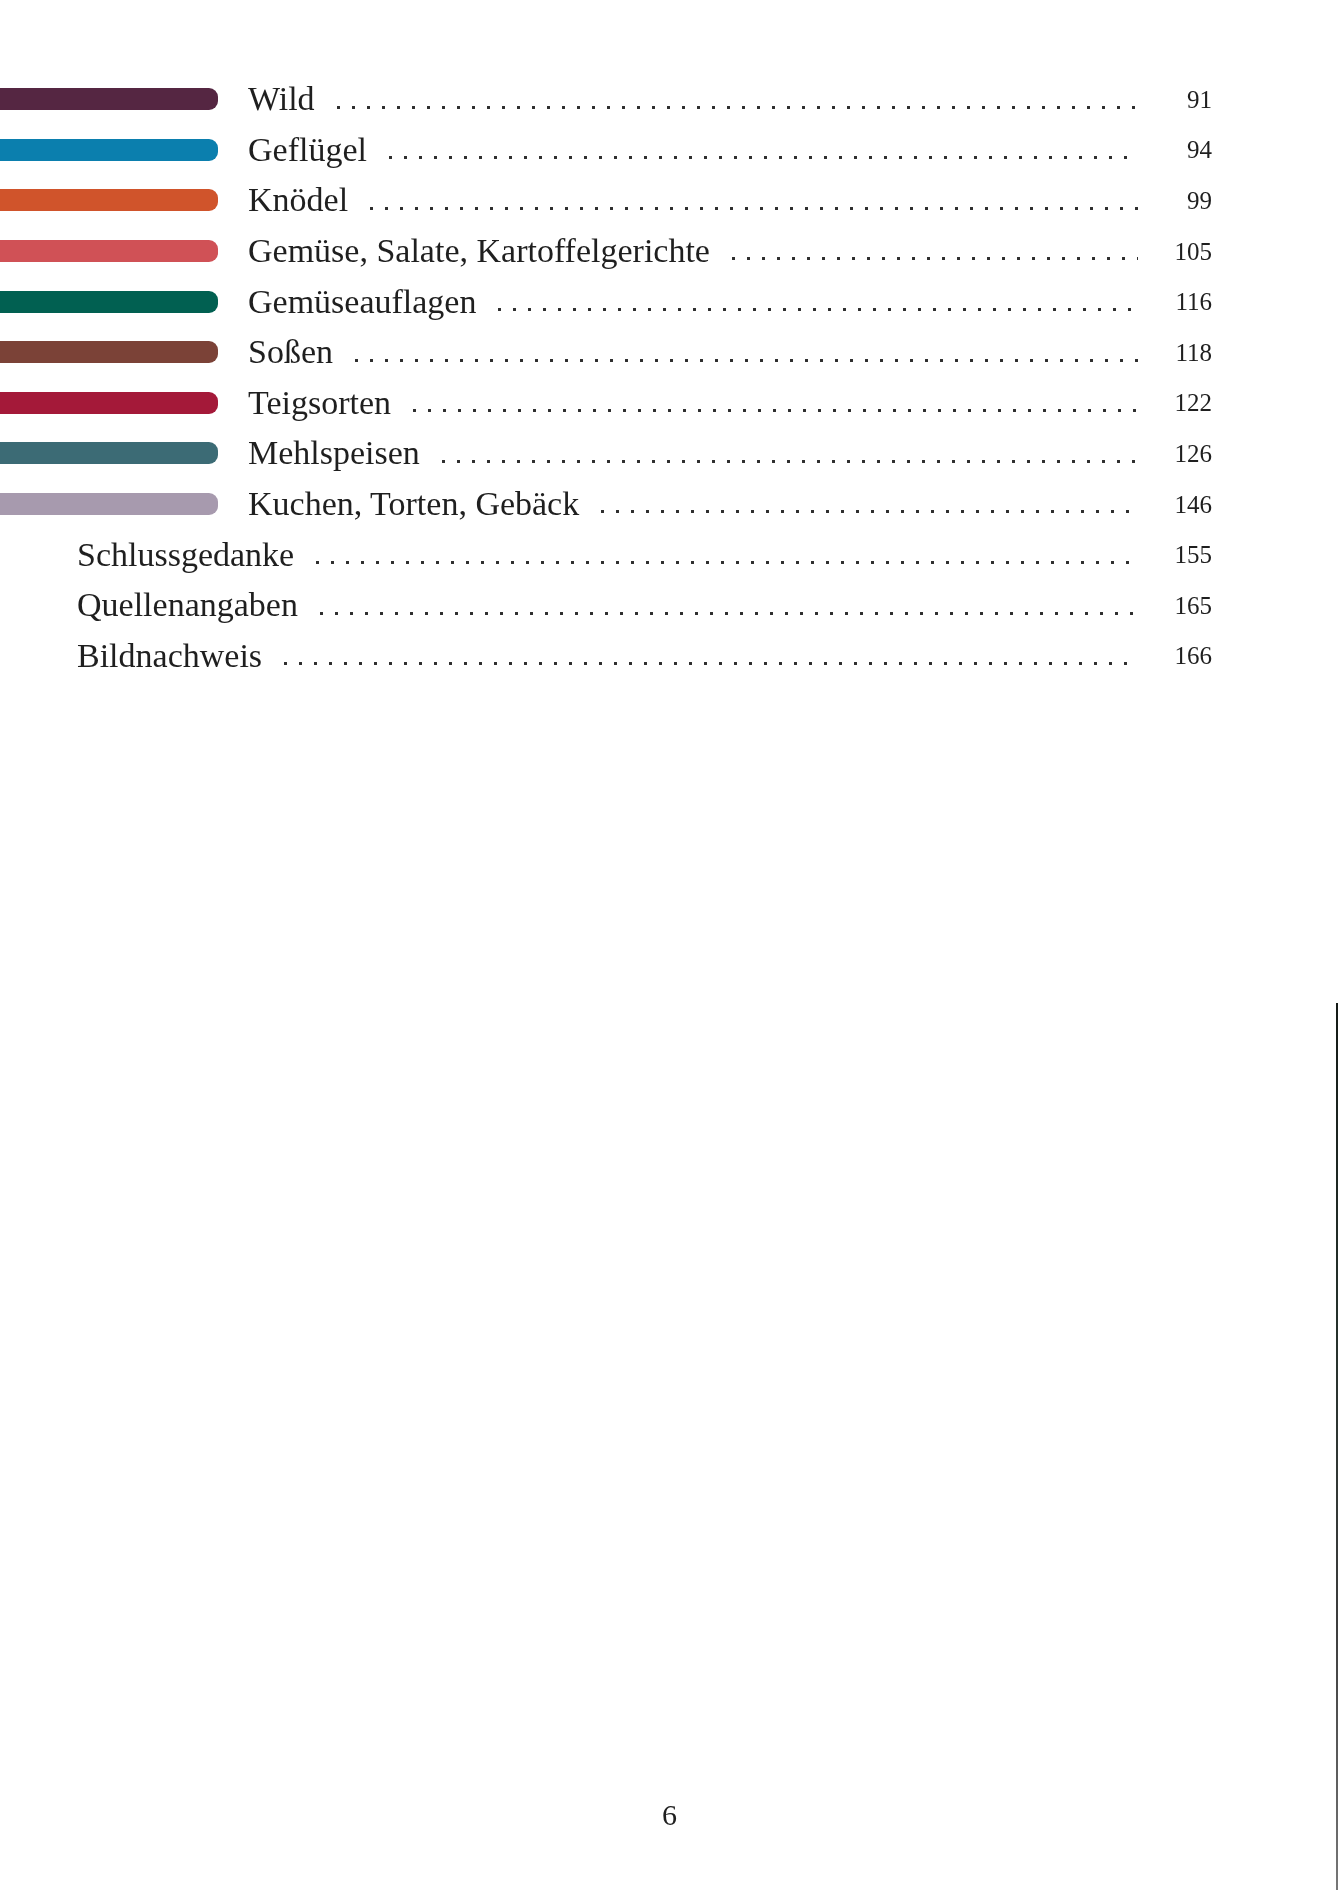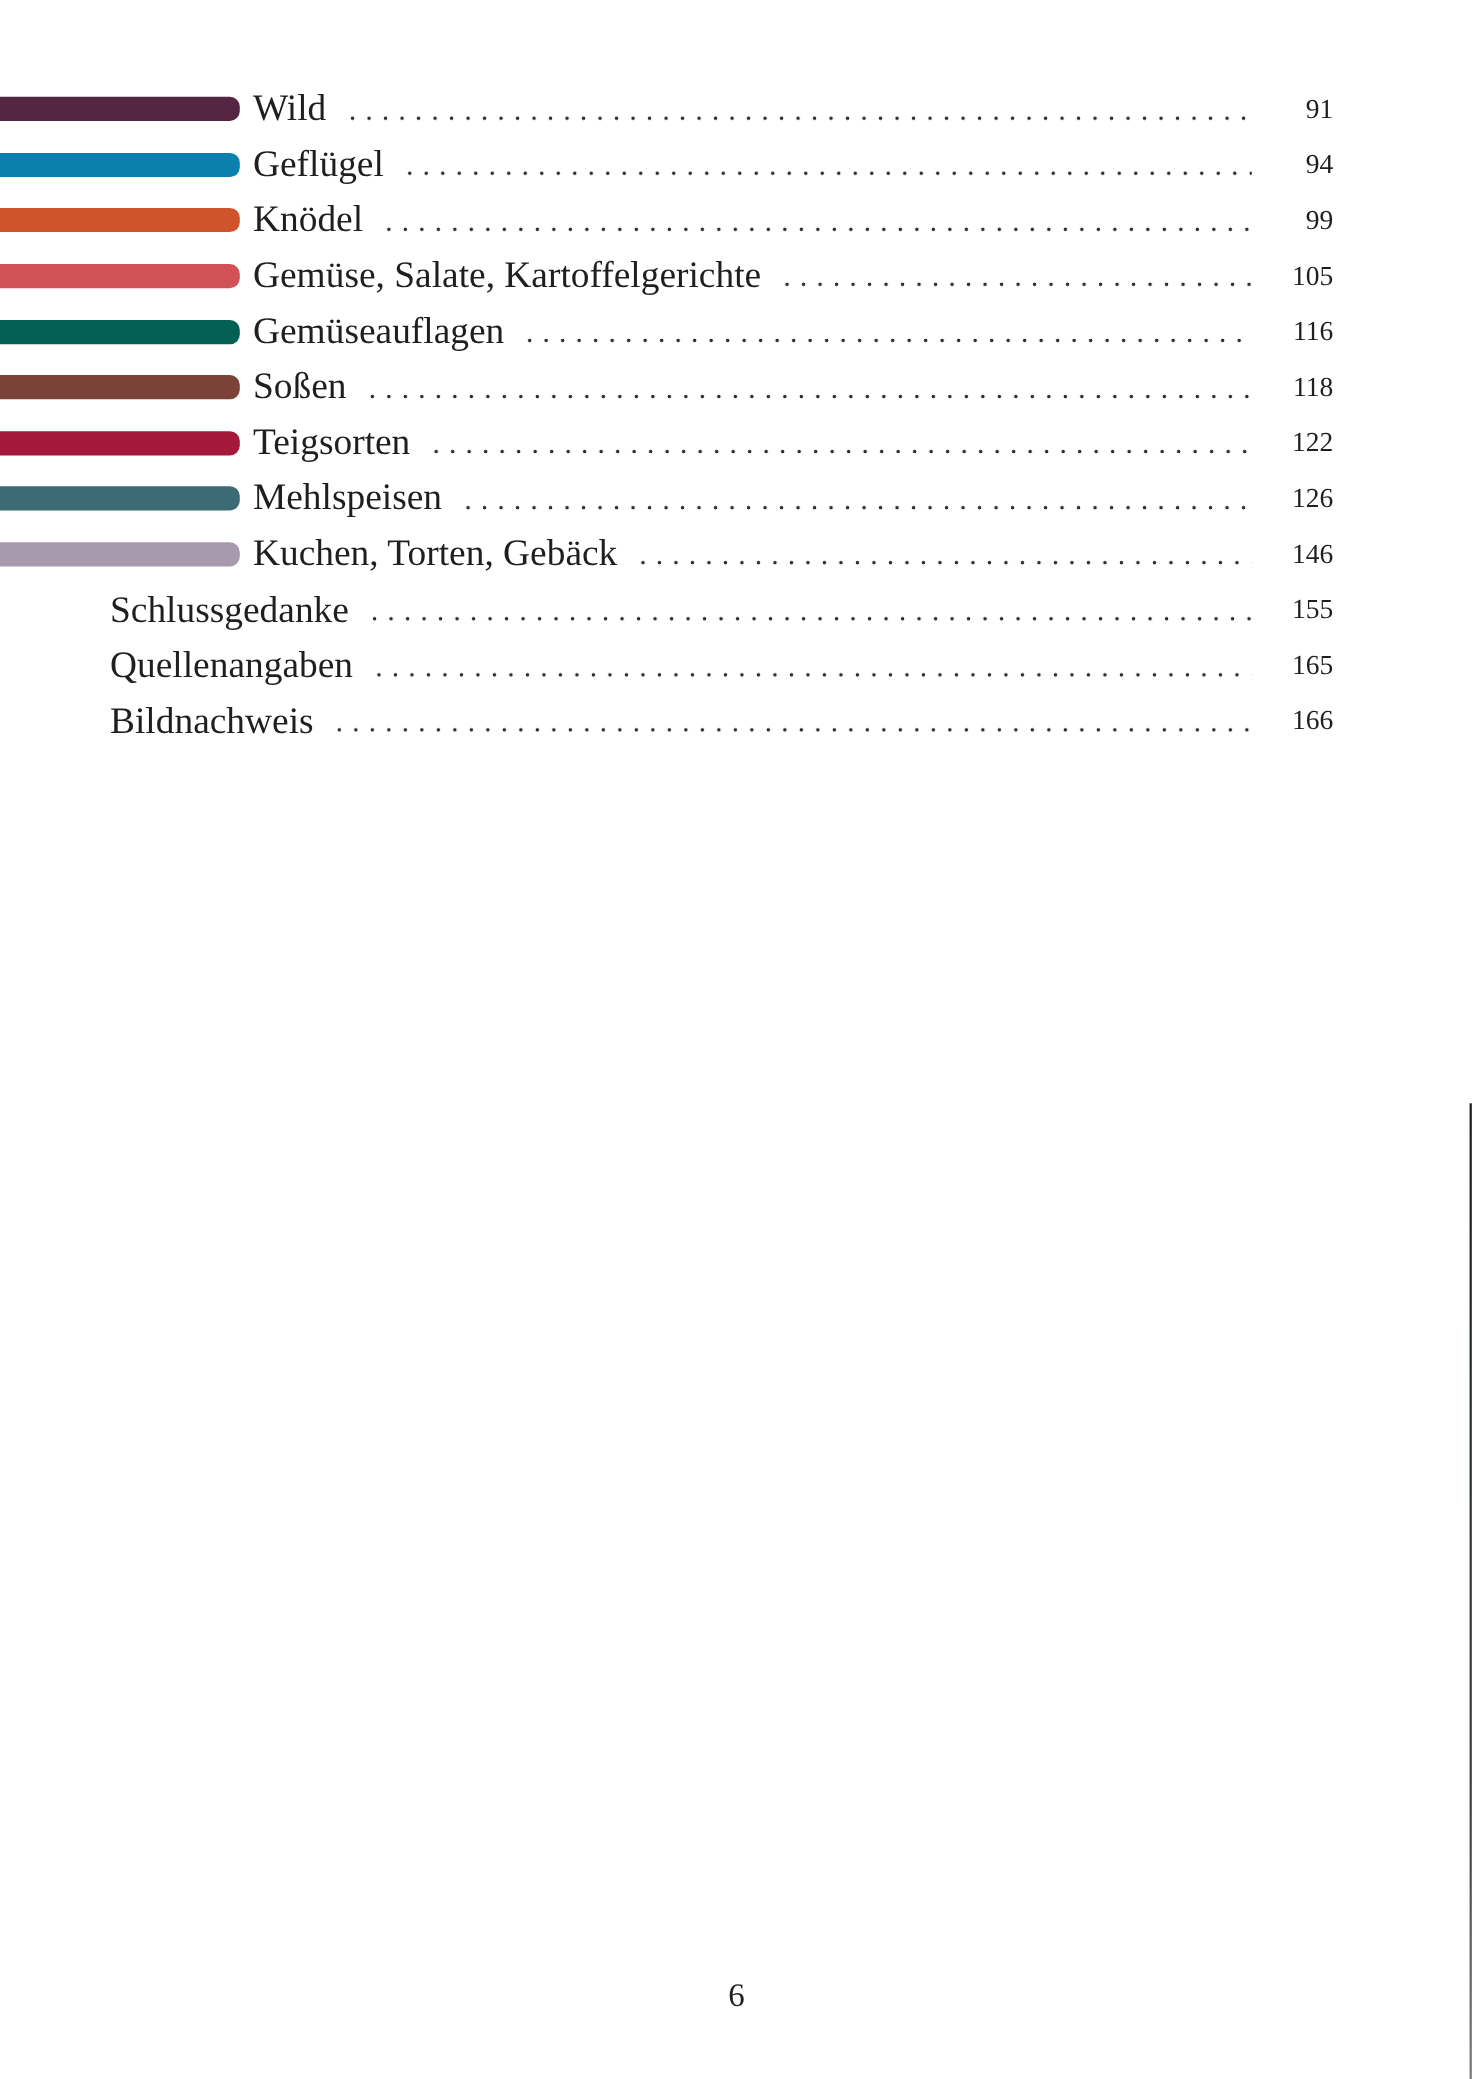--- a/index.html
+++ b/index.html
@@ -26,24 +26,24 @@
     padding-right: 127px;
     box-sizing: border-box;
   }
   .bar {
     width: 218px;
     height: 22px;
     border-radius: 0 9px 9px 0;
     flex: 0 0 auto;
   }
   .row.no-bar {
-    padding-left: 100px;
+    padding-left: 77px;
   }
   .title {
-    margin-left: 12px;
+    margin-left: 30px;
     font-size: 34px;
     line-height: 1;
     white-space: nowrap;
     flex: 0 0 auto;
   }
   .row.no-bar .title {
     margin-left: 0;
   }
   .leader {
     flex: 1 1 auto;

